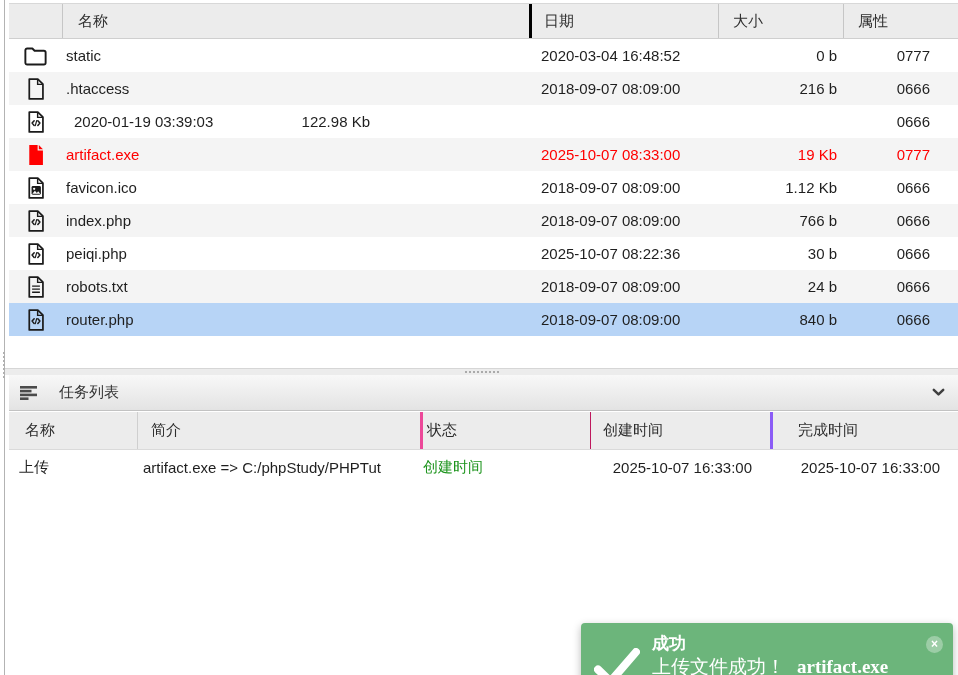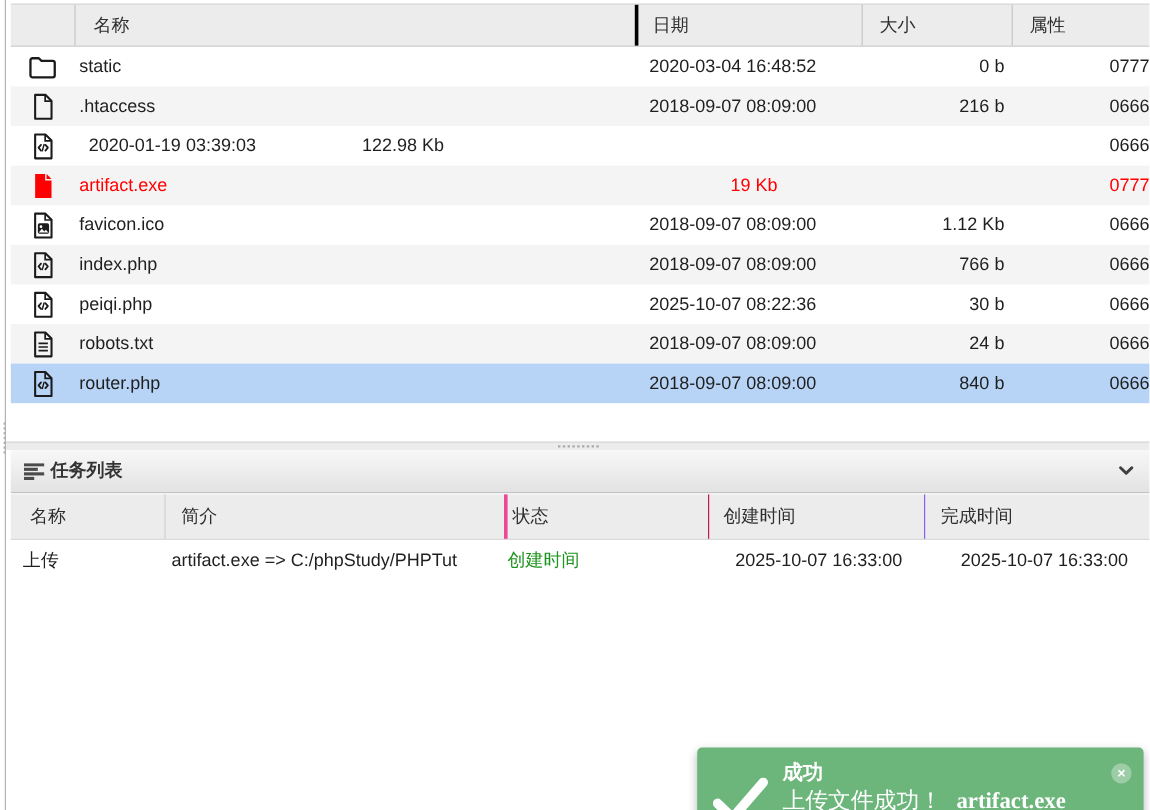--- a/index.html
+++ b/index.html
@@ -24,45 +24,45 @@
   .ha { flex:1; padding-left:14px; border-left:1px solid #c6c6c6; }
 
   .frow { display:flex; height:33px; align-items:center; }
   .frow:nth-child(even) { background:#f4f4f4; }
   .frow.selected { background:var(--c-selected,#b7d4f6); }
   .frow.danger { color:var(--c-danger,#ff0000); }
   .ci { width:53px; display:flex; justify-content:center; align-items:center; }
   .cn { width:467px; padding-left:4px; }
   .cd { width:189px; padding-left:12px; }
   .cs { width:125px; text-align:right; padding-right:6px; }
-  .ca { flex:1; text-align:right; }
+  .ca { flex:1; text-align:right; padding-right:28px; }
   .ci svg { display:block; }
 
   
   .splitter { position:absolute; left:5px; right:0; top:368px; height:7px; background:#ececec;
               border-top:1px solid #d6d6d6; }
   .splitter .dots { width:34px; margin:2px auto 0; border-top:2px dotted #aaaaaa; }
 
   
   .taskbar { position:absolute; left:9px; right:0; top:375px; height:36px;
              background:linear-gradient(#f8f8f8,#e3e3e3); border-bottom:1px solid #c2c2c2;
              display:flex; align-items:center; }
   .taskbar .ticon { margin-left:11px; display:flex; }
-  .taskbar .tlabel { margin-left:5px; font-weight:700; color:#333;text-align:center; }
+  .taskbar .tlabel { margin-left:22px; font-weight:400; color:#333;text-align:center; }
   .taskbar .chev { margin-left:auto; margin-right:13px; display:flex; cursor:pointer; }
 
   
   .theader { position:absolute; left:9px; right:0; top:412px; height:38px; background:#ececec;
              border-bottom:1px solid #dadada; display:flex; align-items:center; color:#2e2e2e; }
   .theader > div { height:100%; display:flex; align-items:center; }
   .th1 { width:128px; padding-left:16px; }
   .th2 { width:283px; padding-left:13px; border-left:1px solid #cfcfcf; }
   .th3 { width:170px; padding-left:4px;  border-left:3px solid #ec4899; }
   .th4 { width:180px; padding-left:12px; border-left:1px solid #be185d; }
-  .th5 { flex:1;      padding-left:13px; border-left:1px solid #8b5cf6; }
+  .th5 { flex:1;      padding-left:25px; border-left:3px solid #8b5cf6; }
 
   .trows { position:absolute; left:9px; right:0; top:450px; }
   .trow { display:flex; height:34px; align-items:center; }
   .tc1 { width:128px; padding-left:10px;font-family:Liberation Mono, monospace; }
   .tc2 { width:283px; padding-left:6px; white-space:nowrap; overflow:hidden; }
   .tc3 { width:170px; padding-left:3px; color:var(--c-status,#1d941d); }
   .tc4 { width:180px; text-align:right; padding-right:18px; }
   .tc5 { flex:1; text-align:right; padding-right:18px; }
 
   
@@ -131,20 +131,21 @@
         <div class="ca">0666</div>
       </div>
       <div class="frow danger">
         <div class="ci">
           <svg viewBox="0 0 24 24" width="26" height="26">
             <path d="M5.8 2.8h7.7v5h4.9v13.4H5.8z" fill="#ff0000"></path>
             <path d="M14.6 2.8l3.8 3.9h-3.8z" fill="#ff0000"></path>
           </svg>
         </div>
         <div class="cn">artifact.exe</div>
+        <div class="cd">2025-10-07 08:33:00</div>
         <div class="cs">19 Kb</div>
         <div class="ca">0777</div>
       </div>
       <div class="frow">
         <div class="ci">
           <svg viewBox="0 0 24 24" width="26" height="26">
             <path d="M5.8 2.8h7.9l4.7 4.7v13.7H5.8z" fill="none" stroke="#1b1b1b" stroke-width="1.6" stroke-linejoin="round"></path>
             <path d="M13.5 2.8v4.9h4.9" fill="none" stroke="#1b1b1b" stroke-width="1.3"></path>
             <rect x="7.9" y="10.2" width="8.6" height="8" rx="1.3" fill="#1b1b1b"></rect>
             <circle cx="10.3" cy="12.8" r="1.05" fill="#fff"></circle>

